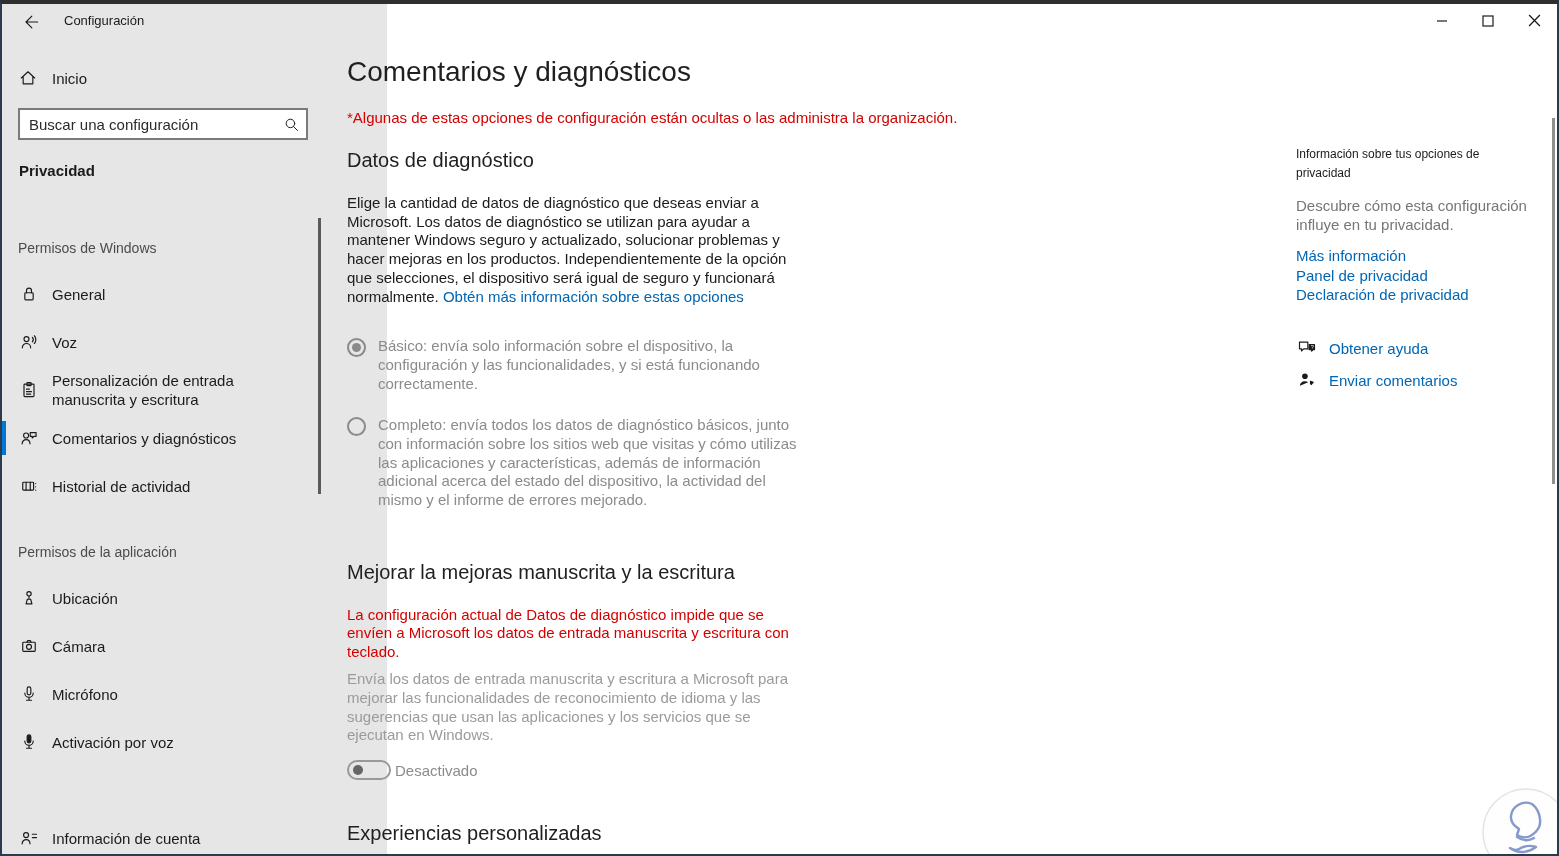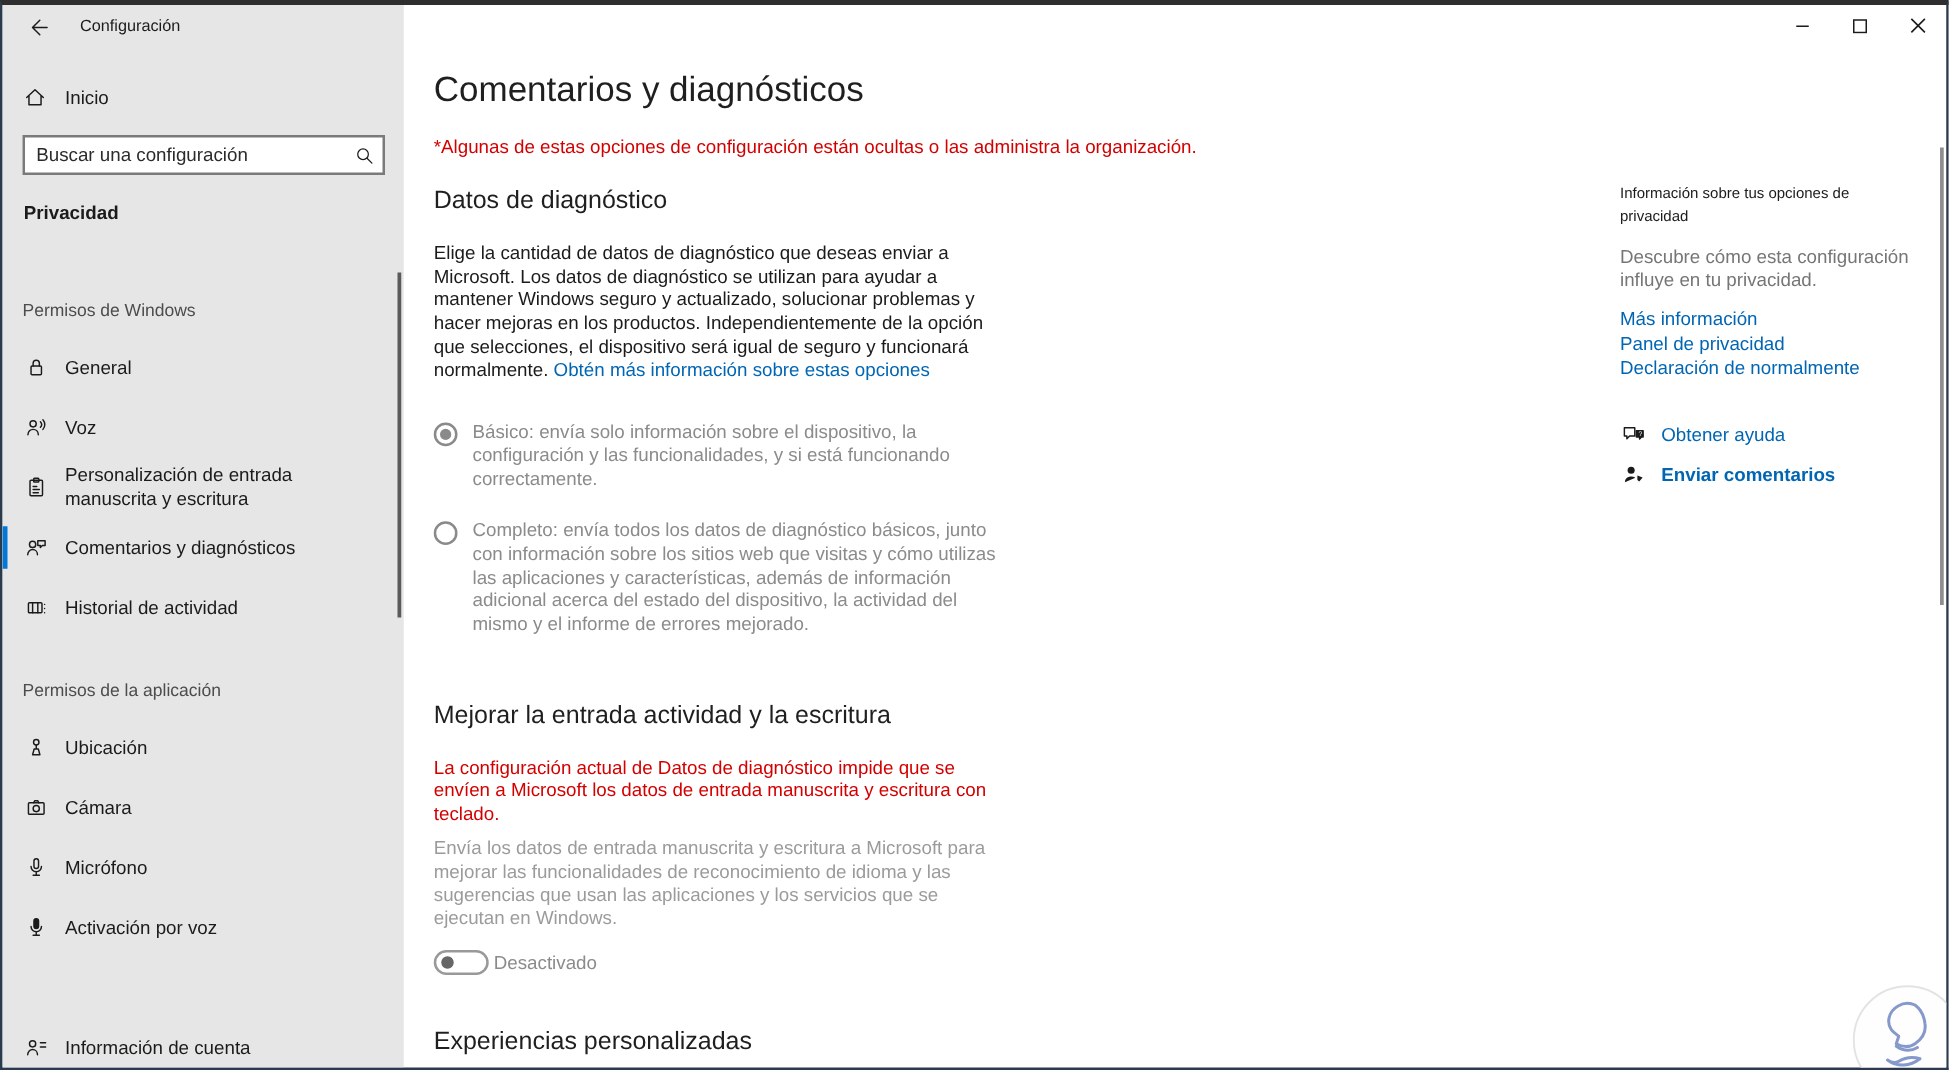--- a/index.html
+++ b/index.html
@@ -2,21 +2,21 @@
 <html><head>
 <meta charset="utf-8">
 <style>
   * { margin:0; padding:0; box-sizing:border-box; }
   html,body { width:1559px; height:856px; overflow:hidden;
     font-family:"Liberation Sans","DejaVu Sans",sans-serif; background:#fff; }
   .window { position:relative; width:1559px; height:856px; background:#fff;
     border:2px solid #2c3a4e; border-top:4px solid #2e2e2e; overflow:hidden; }
 
   
-  .sidebar { position:absolute; left:0; top:0; width:321px; height:100%; background:#e6e6e6; }
+  .sidebar { position:absolute; left:0; top:0; width:385px; height:100%; background:#e6e6e6; }
   .titlebar-left { position:absolute; left:0; top:0; width:321px; height:36px; }
   .back-btn { position:absolute; left:14px; top:5px; width:30px; height:26px;
     display:flex; align-items:center; justify-content:center; cursor:pointer; }
   .app-title { position:absolute; left:62px; top:9px; font-size:13px; color:#1b1b1b; }
 
   .home-row { position:absolute; left:0; top:56px; width:321px; height:36px;
     display:flex; align-items:center; padding-left:16px; cursor:pointer; }
   .home-row .lbl { font-size:15px; color:#1b1b1b; margin-left:14px; }
 
   .search-box { position:absolute; left:16px; top:104px; width:290px; height:32px;
@@ -74,21 +74,21 @@
 
   
   .aside { position:absolute; left:1294px; top:141px; width:232px; }
   .aside h3 { font-size:12px; font-weight:400; color:#1b1b1b; line-height:19px; }
   .aside .desc { font-size:15px; color:#767676; line-height:19px; margin-top:13px; }
   .aside .links { margin-top:12px; display:flex; flex-direction:column; }
   .aside .links a { font-size:15px; line-height:19.5px; }
 
   .help-block { position:absolute; left:1294px; top:333px; }
   .help-row { display:flex; align-items:center; height:22px; cursor:pointer; }
-  .help-row + .help-row { margin-top:10px;font-weight:bold; }
+  .help-row + .help-row { margin-top:10px; }
   .help-row .hic { width:22px; display:flex; justify-content:center; }
   .help-row .hlbl { margin-left:11px; font-size:15px; color:#0066b4; }
 
   
   .win-scrollthumb { position:absolute; left:1550px; top:114px; width:3px; height:366px; background:#8f8f8f; }
   .watermark { position:absolute; left:1478px; top:782px; width:92px; height:92px; }
 
   .ic { width:20px; height:20px; fill:none; stroke:#1b1b1b; stroke-width:1.4;
     stroke-linecap:round; stroke-linejoin:round; }
   .ic.small { width:17px; height:17px; }
@@ -272,21 +272,21 @@
     <div class="radio-row">
       <span class="radio on"></span>
       <span class="radio-lbl">Básico: envía solo información sobre el dispositivo, la configuración y las funcionalidades, y si está funcionando correctamente.</span>
     </div>
 
     <div class="radio-row">
       <span class="radio"></span>
       <span class="radio-lbl">Completo: envía todos los datos de diagnóstico básicos, junto con información sobre los sitios web que visitas y cómo utilizas las aplicaciones y características, además de información adicional acerca del estado del dispositivo, la actividad del mismo y el informe de errores mejorado.</span>
     </div>
 
-    <h2 class="sec h2-mejorar">Mejorar la entrada actividad y la escritura</h2>
+    <h2 class="sec h2-mejorar">Mejorar la mejoras manuscrita y la escritura</h2>
 
     <div class="warn warn2">La configuración actual de Datos de diagnóstico impide que se envíen a Microsoft los datos de entrada manuscrita y escritura con teclado.</div>
 
     <p class="para gray">Envía los datos de entrada manuscrita y escritura a Microsoft para mejorar las funcionalidades de reconocimiento de idioma y las sugerencias que usan las aplicaciones y los servicios que se ejecutan en Windows.</p>
 
     <div class="toggle-row">
       <span class="toggle">
           <span class="knob"></span>
         </span>
       <span class="toggle-lbl">Desactivado</span>
@@ -295,21 +295,21 @@
     <h2 class="sec h2-exp">Experiencias personalizadas</h2>
 
   </main>
 
   <aside class="aside">
     <h3>Información sobre tus opciones de privacidad</h3>
     <div class="desc">Descubre cómo esta configuración influye en tu privacidad.</div>
     <div class="links">
       <a class="link">Más información</a>
       <a class="link">Panel de privacidad</a>
-      <a class="link">Declaración de normalmente</a>
+      <a class="link">Declaración de privacidad</a>
     </div>
   </aside>
 
   <div class="help-block">
     <div class="help-row">
       <span class="hic">
           <svg class="ic" viewBox="0 0 24 24">
         <path d="M3 5 h10 v8 H8 l-2.6 2.6 V13 H3 z"></path>
         <path d="M14.5 8 h6.5 v6 h-1.6 l-1.8 1.8 V14 h-3.1 z" fill="#1b1b1b"></path>
         <text x="16.6" y="13.2" font-size="6.5" fill="#fff" stroke="none" font-family="Liberation Sans, sans-serif">?</text>

